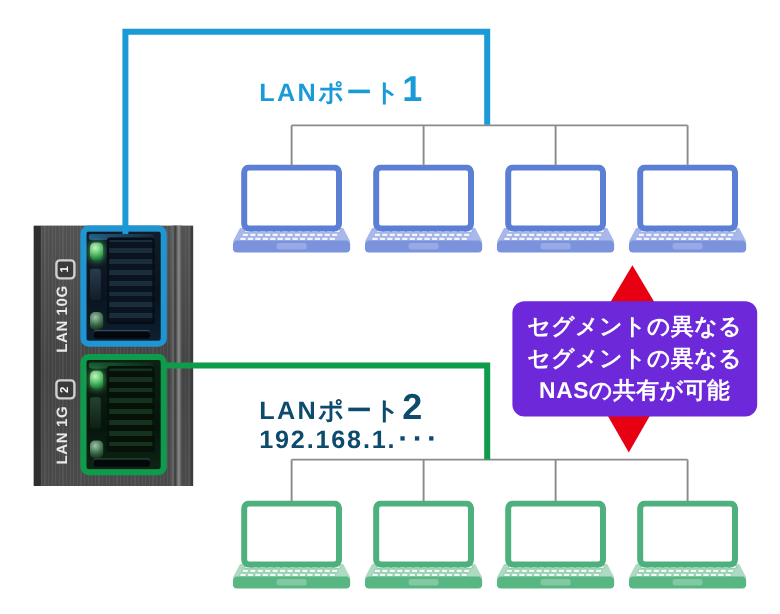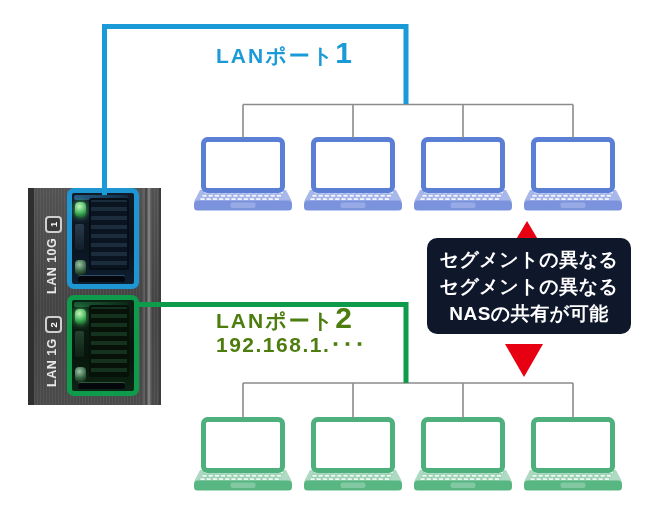--- a/index.html
+++ b/index.html
@@ -37,32 +37,32 @@
   .slot{position:absolute;left:6px;bottom:2px;width:47px;height:6px;border-radius:2px;
         background:#04080d;box-shadow:0 -1px 0 rgba(120,170,220,.35);}
   .p2 .slot{box-shadow:0 -1px 0 rgba(120,220,150,.3);}
   .port-label{position:absolute;transform:rotate(-90deg);transform-origin:0 0;white-space:nowrap;
               color:#e8e8e8;font-size:12.5px;font-weight:bold;letter-spacing:.5px;line-height:16px;}
   .badge{display:inline-block;width:13px;height:13px;margin-left:5px;border:2px solid #cfcfcf;
          border-radius:4px;background:#3a3a3a;color:#fff;font-size:9.5px;font-weight:bold;
          text-align:center;line-height:13px;vertical-align:-1px;}
   
   .netlabel{position:absolute;left:216px;z-index:2;letter-spacing:2px;font-weight:bold;}
-  .netlabel .l1{font-size:21px;line-height:24px;}
+  .netlabel .l1{font-size:21px;line-height:24px;margin-top:22px;}
   .netlabel .num{font-size:30px;letter-spacing:0;}
   .netlabel .l2{font-size:21px;line-height:24px;letter-spacing:1.5px;font-weight:bold;}
   .netlabel.n1{top:41px;color:#1a9bd8;}
-  .netlabel.n2{top:306px;color:#4d7c0f;}
+  .netlabel.n2{top:306px;color:#0c4a6e;}
   
   .row{position:absolute;left:194px;display:flex;gap:12px;z-index:2;}
   .row.r1{top:137px;}
   .row.r2{top:417px;}
   
-  .callout{position:absolute;left:427px;top:238px;width:204px;height:96px;z-index:4;
-           background:#0f172a;border-radius:10px;color:#fff;font-weight:bold;
+  .callout{position:absolute;left:427px;top:251px;width:204px;height:96px;z-index:4;
+           background:#6d28d9;border-radius:10px;color:#fff;font-weight:bold;
            font-size:19px;line-height:27px;text-align:center;letter-spacing:.5px;
            display:flex;flex-direction:column;justify-content:center;}
   .arrow-up{position:absolute;left:508px;top:221px;width:0;height:0;z-index:4;
             border-left:19px solid transparent;border-right:19px solid transparent;
             border-bottom:32px solid #e60012;}
   .arrow-down{position:absolute;left:505px;top:344px;width:0;height:0;z-index:4;
             border-left:19px solid transparent;border-right:19px solid transparent;
             border-top:33px solid #e60012;}
 </style>
 </head>

